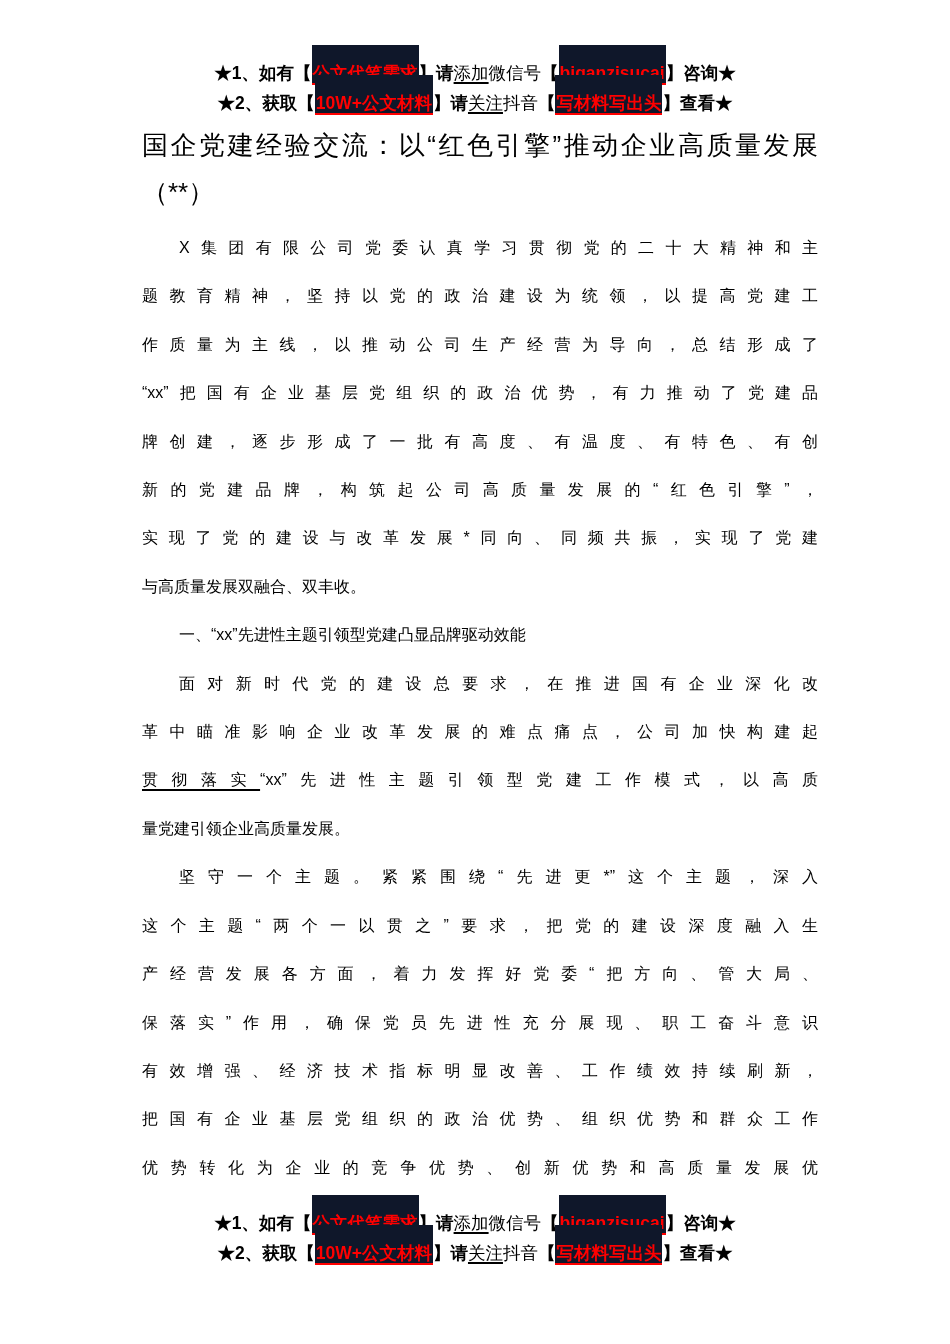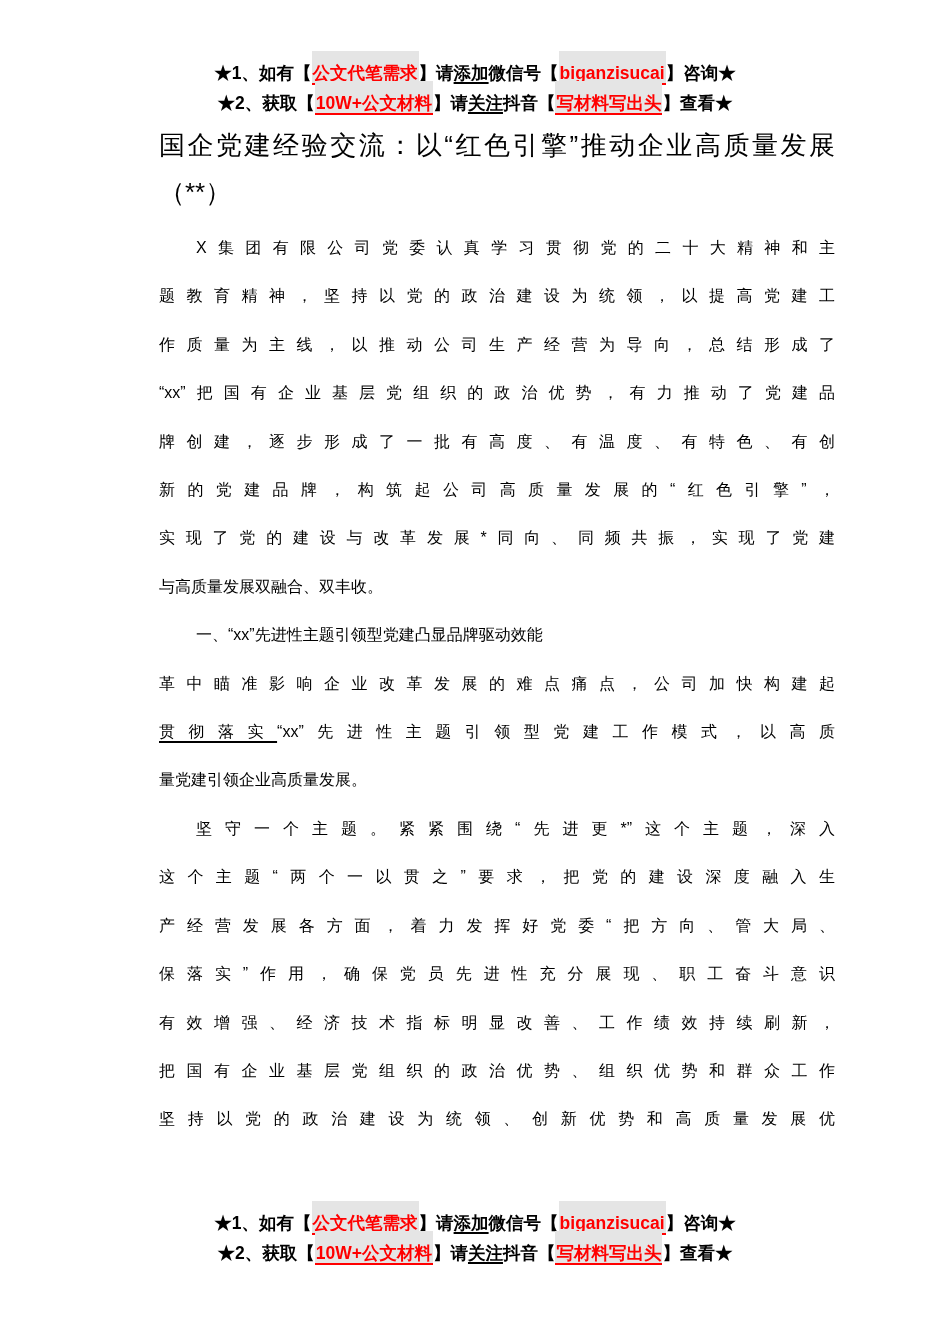--- a/index.html
+++ b/index.html
@@ -16,38 +16,38 @@
   .banner{
     position:absolute;left:0;width:100%;
     text-align:center;
     font-size:17.5px;
     line-height:30px;
     color:#000;
   }
   #banner-top{top:58px;}
   #banner-bottom{top:1208px;}
   .seg-bold{font-weight:700;}
-  .seg-normal{font-weight:700;}
+  .seg-normal{font-weight:400;}
   .seg-bold-underline{
-    font-weight:700;
+    font-weight:400;
     text-decoration:underline;
     text-decoration-thickness:2px;
     text-underline-offset:3px;
   }
   .seg-highlight-red{
     font-weight:700;
     color:#ff0000;
-    background:#e5e5e5;
+    background:#0f172a;
     border-bottom:2.5px solid #ff0000;
-    padding:12px 1px 0 1px;
+    padding:18px 1px 0 1px;
   }
   
   .doc{
     position:absolute;
-    left:142px;top:122px;width:676px;margin-left:17px;
+    left:142px;top:122px;width:676px;
   }
   .block{margin:0;}
   .block-title{margin-bottom:8px;}
   .block-title .line{
     font-size:26px;
     line-height:47px;
   }
   .block-heading .line,
   .block-paragraph .line{
     font-size:16px;
@@ -85,31 +85,32 @@
         <div class="line jfull">“xx”把国有企业基层党组织的政治优势，有力推动了党建品</div>
         <div class="line jfull">牌创建，逐步形成了一批有高度、有温度、有特色、有创</div>
         <div class="line jfull">新的党建品牌，构筑起公司高质量发展的“红色引擎”，</div>
         <div class="line jfull">实现了党的建设与改革发展*同向、同频共振，实现了党建</div>
         <div class="line">与高质量发展双融合、双丰收。</div>
       </div>
       <div class="block block-heading">
         <div class="line indent">一、“xx”先进性主题引领型党建凸显品牌驱动效能</div>
       </div>
       <div class="block block-paragraph">
+        <div class="line indent jfull">面对新时代党的建设总要求，在推进国有企业深化改</div>
         <div class="line jfull">革中瞄准影响企业改革发展的难点痛点，公司加快构建起</div>
         <div class="line jfull"><span class="u">贯彻落实</span><span>“xx”先进性主题引领型党建工作模式，以高质</span></div>
         <div class="line">量党建引领企业高质量发展。</div>
       </div>
       <div class="block block-paragraph">
         <div class="line indent jfull">坚守一个主题。紧紧围绕“先进更*”这个主题，深入</div>
         <div class="line jfull">这个主题“两个一以贯之”要求，把党的建设深度融入生</div>
         <div class="line jfull">产经营发展各方面，着力发挥好党委“把方向、管大局、</div>
         <div class="line jfull">保落实”作用，确保党员先进性充分展现、职工奋斗意识</div>
         <div class="line jfull">有效增强、经济技术指标明显改善、工作绩效持续刷新，</div>
         <div class="line jfull">把国有企业基层党组织的政治优势、组织优势和群众工作</div>
-        <div class="line jfull">坚持以党的政治建设为统领、创新优势和高质量发展优</div>
+        <div class="line jfull">优势转化为企业的竞争优势、创新优势和高质量发展优</div>
       </div>
     </div>
   <div class="banner" id="banner-bottom">
       <div class="banner-line"><span class="seg-bold">★1、如有【</span><span class="seg-highlight-red">公文代笔需求</span><span class="seg-bold">】请</span><span class="seg-bold-underline">添加</span><span class="seg-normal">微信号</span><span class="seg-bold">【</span><span class="seg-highlight-red">biganzisucai</span><span class="seg-bold">】咨询★</span></div>
       <div class="banner-line"><span class="seg-bold">★2、获取【</span><span class="seg-highlight-red">10W+公文材料</span><span class="seg-bold">】请</span><span class="seg-bold-underline">关注</span><span class="seg-normal">抖音</span><span class="seg-bold">【</span><span class="seg-highlight-red">写材料写出头</span><span class="seg-bold">】查看★</span></div>
     </div>
 </div>
 
 </body></html>

